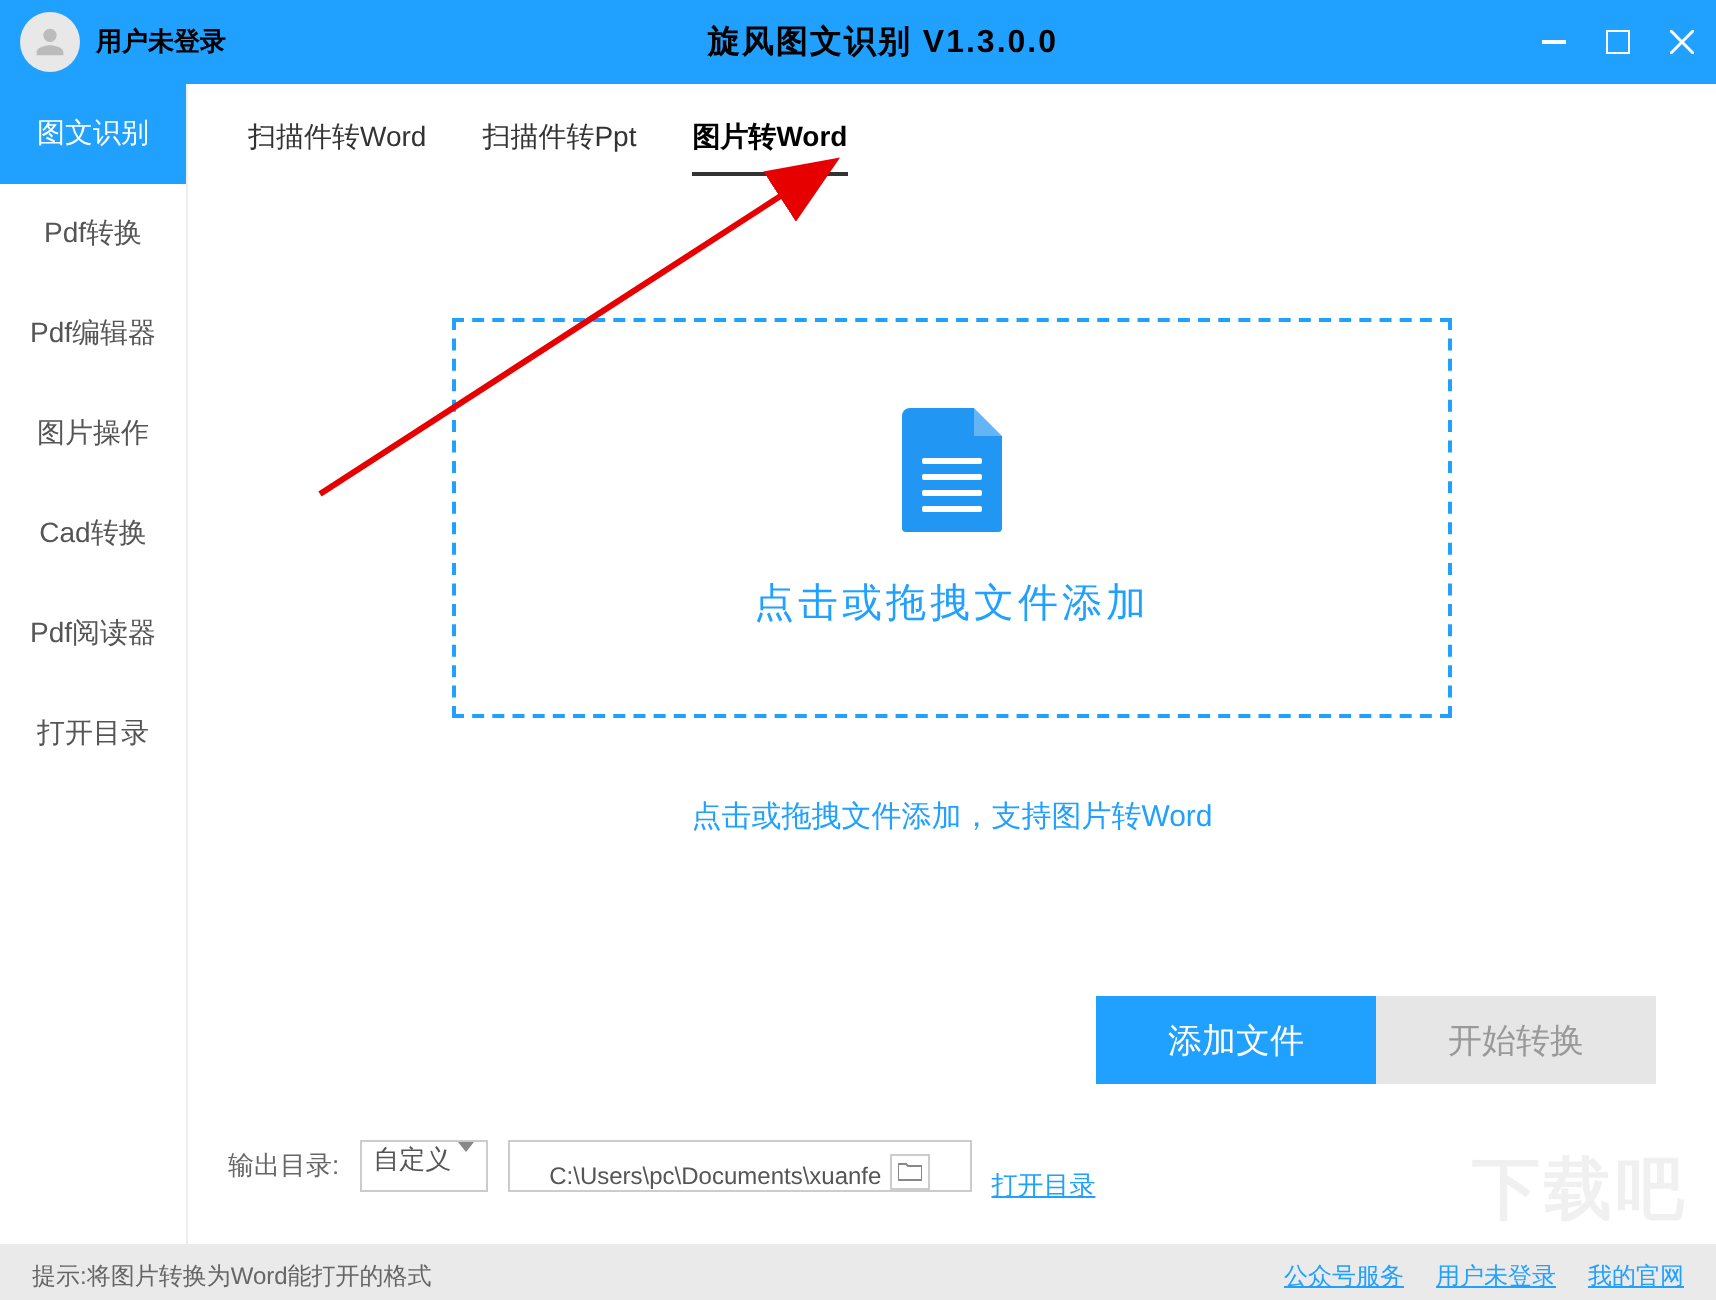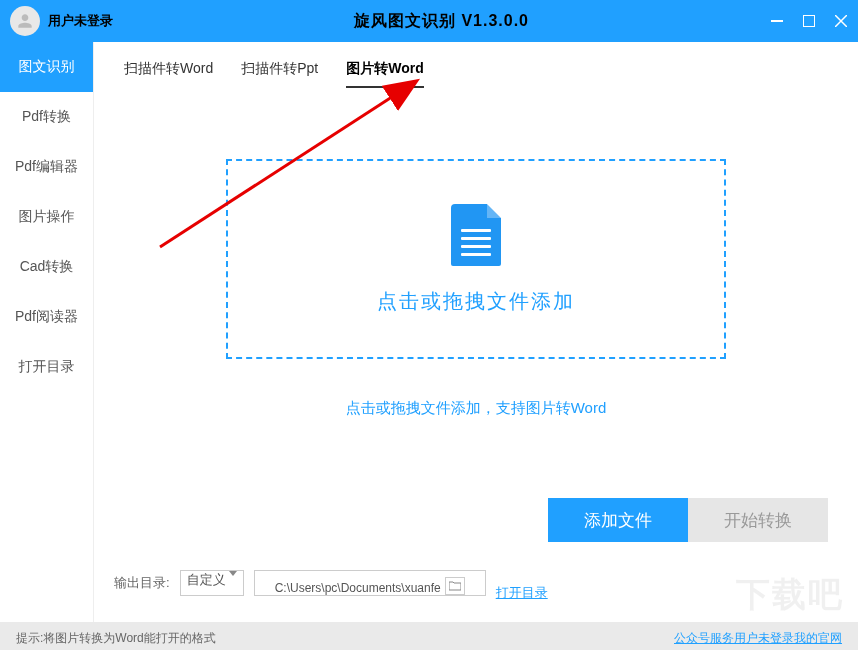--- a/index.html
+++ b/index.html
@@ -42,21 +42,21 @@
   .output-row { position: absolute; bottom: 20px; left: 20px; right: 20px; display: flex; align-items: center; gap: 10px; font-size: 13px; color: #555; }
   .out-label { color: #666; }
   .select-box { width: 64px; height: 26px; border: 1px solid #ccc; display: flex; align-items: flex-start; justify-content: space-between; padding: 0 6px; cursor: pointer; font-size: 13px; }
   .path-box { flex: 0 0 210px; height: 26px; border: 1px solid #ccc; display: flex; align-items: flex-end; padding: 0 20px; }
   .path-input { flex: 1; border: none; outline: none; font-size: 12px; overflow: hidden; text-overflow: ellipsis; white-space: nowrap; }
   .folder-btn { width: 20px; height: 18px; border: 1px solid #ccc; display:flex; align-items:center; justify-content:center; cursor:pointer; margin-left:4px; }
   .link { color: #20a0ff; text-decoration: underline; cursor: pointer; margin-top: 20px; }
   
   .status-bar { height: 28px; background: #eaeaea; display: flex; align-items: center; padding: 16px 16px; font-size: 12px; color: #666; }
   .status-bar .spacer { flex: 1; }
-  .status-links { display: flex; }
+  .status-links { display: flex; gap: 16px; }
   .status-links span { color: #20a0ff; text-decoration: underline; cursor: pointer; }
   
   .arrow-overlay { position: absolute; top: 42px; left: 0; width: 858px; height: 560px; pointer-events: none; }
   
   .watermark { position:absolute; right:14px; bottom:32px; font-size:34px; font-weight:bold; color:rgba(0,0,0,0.06); letter-spacing:2px; pointer-events:none; }
 </style>
 </head>
 <body>
 
 <div class="titlebar">

